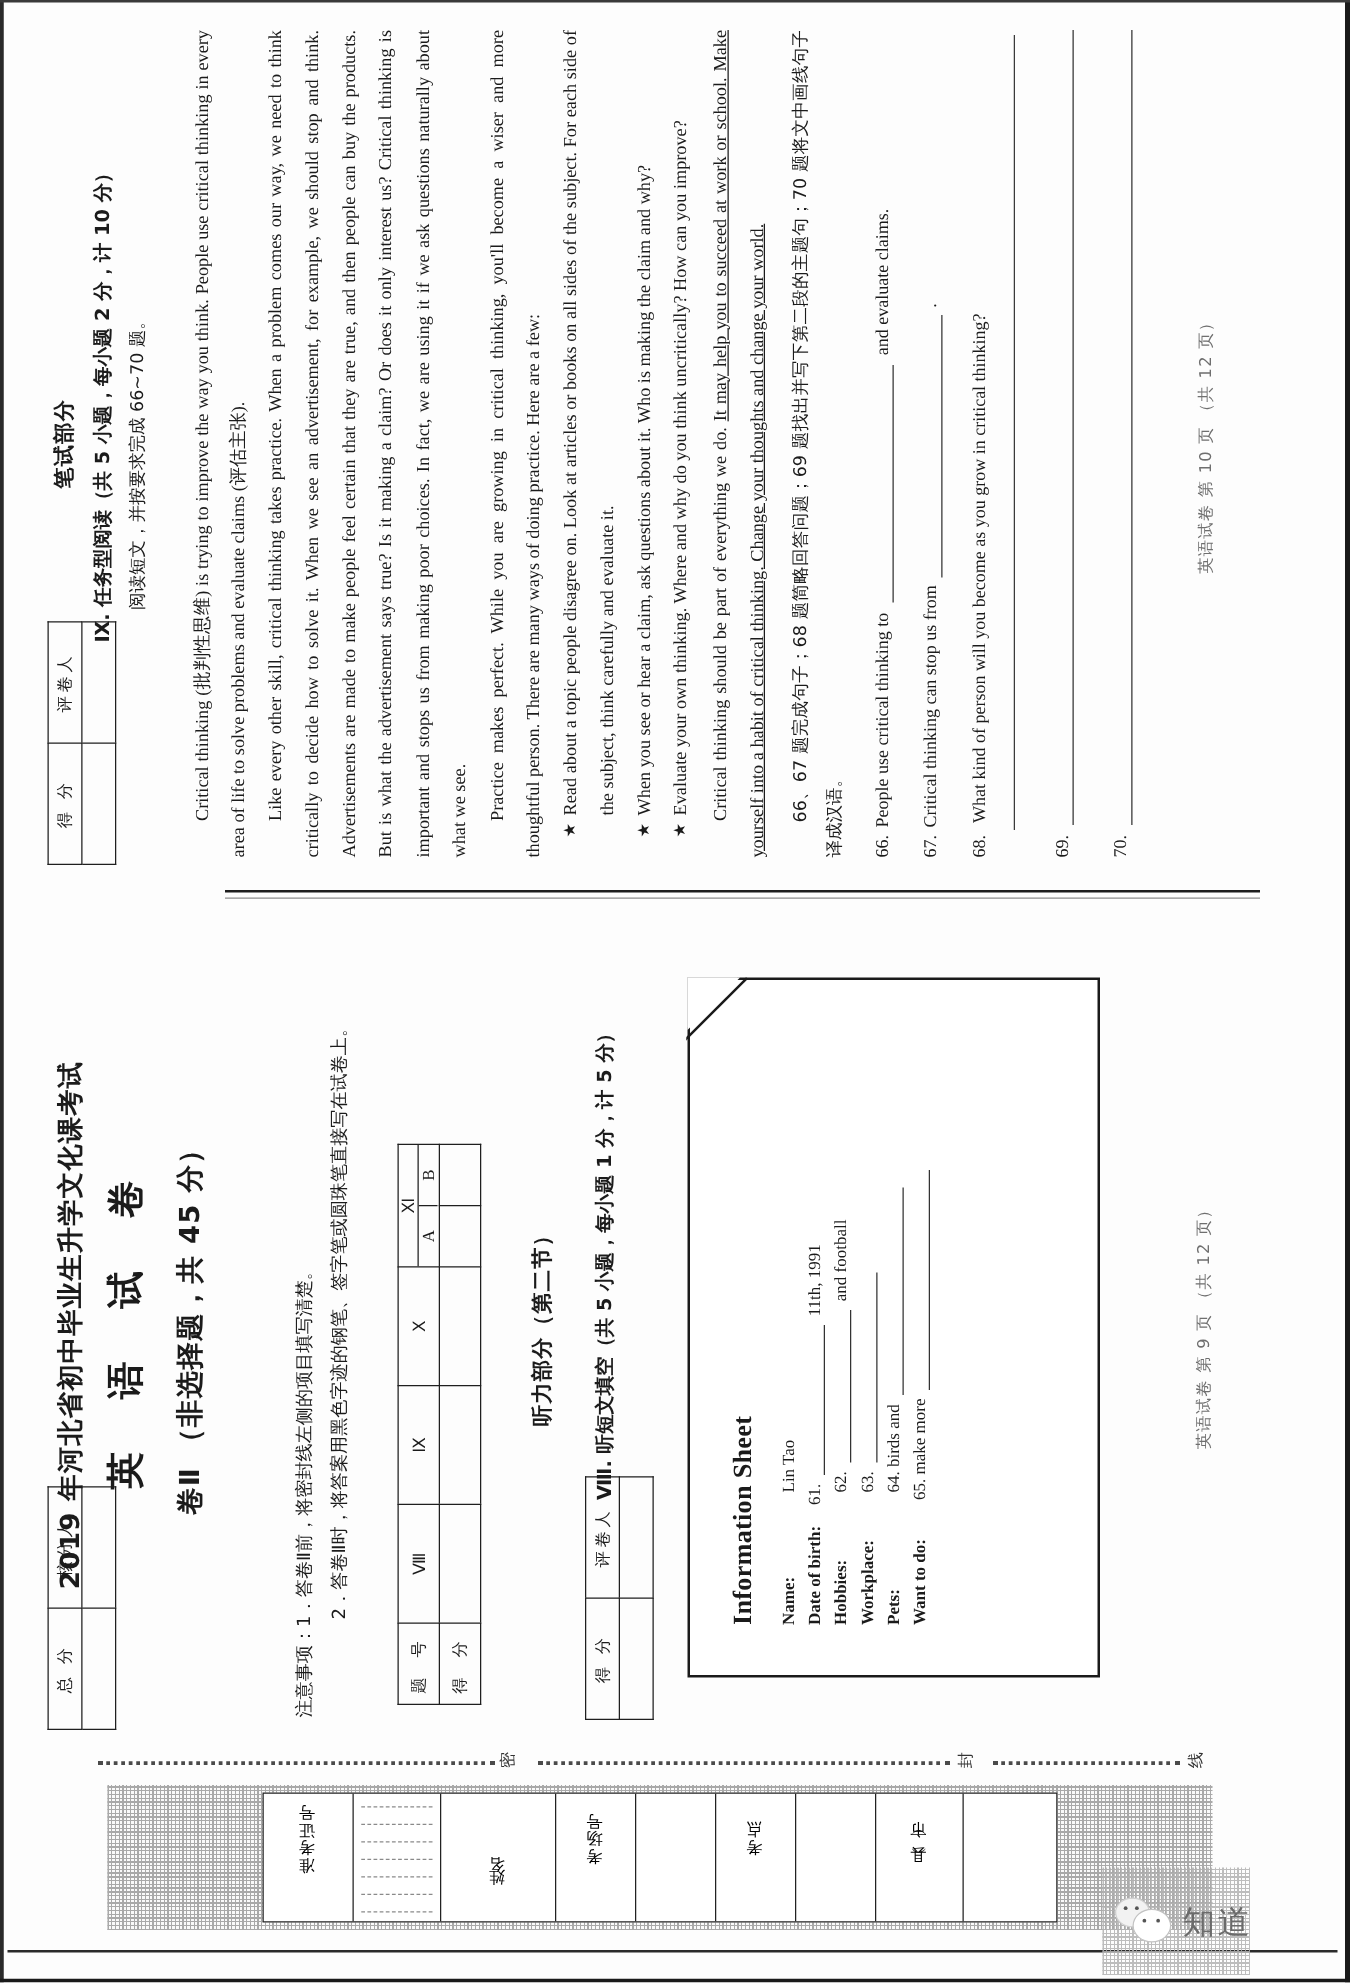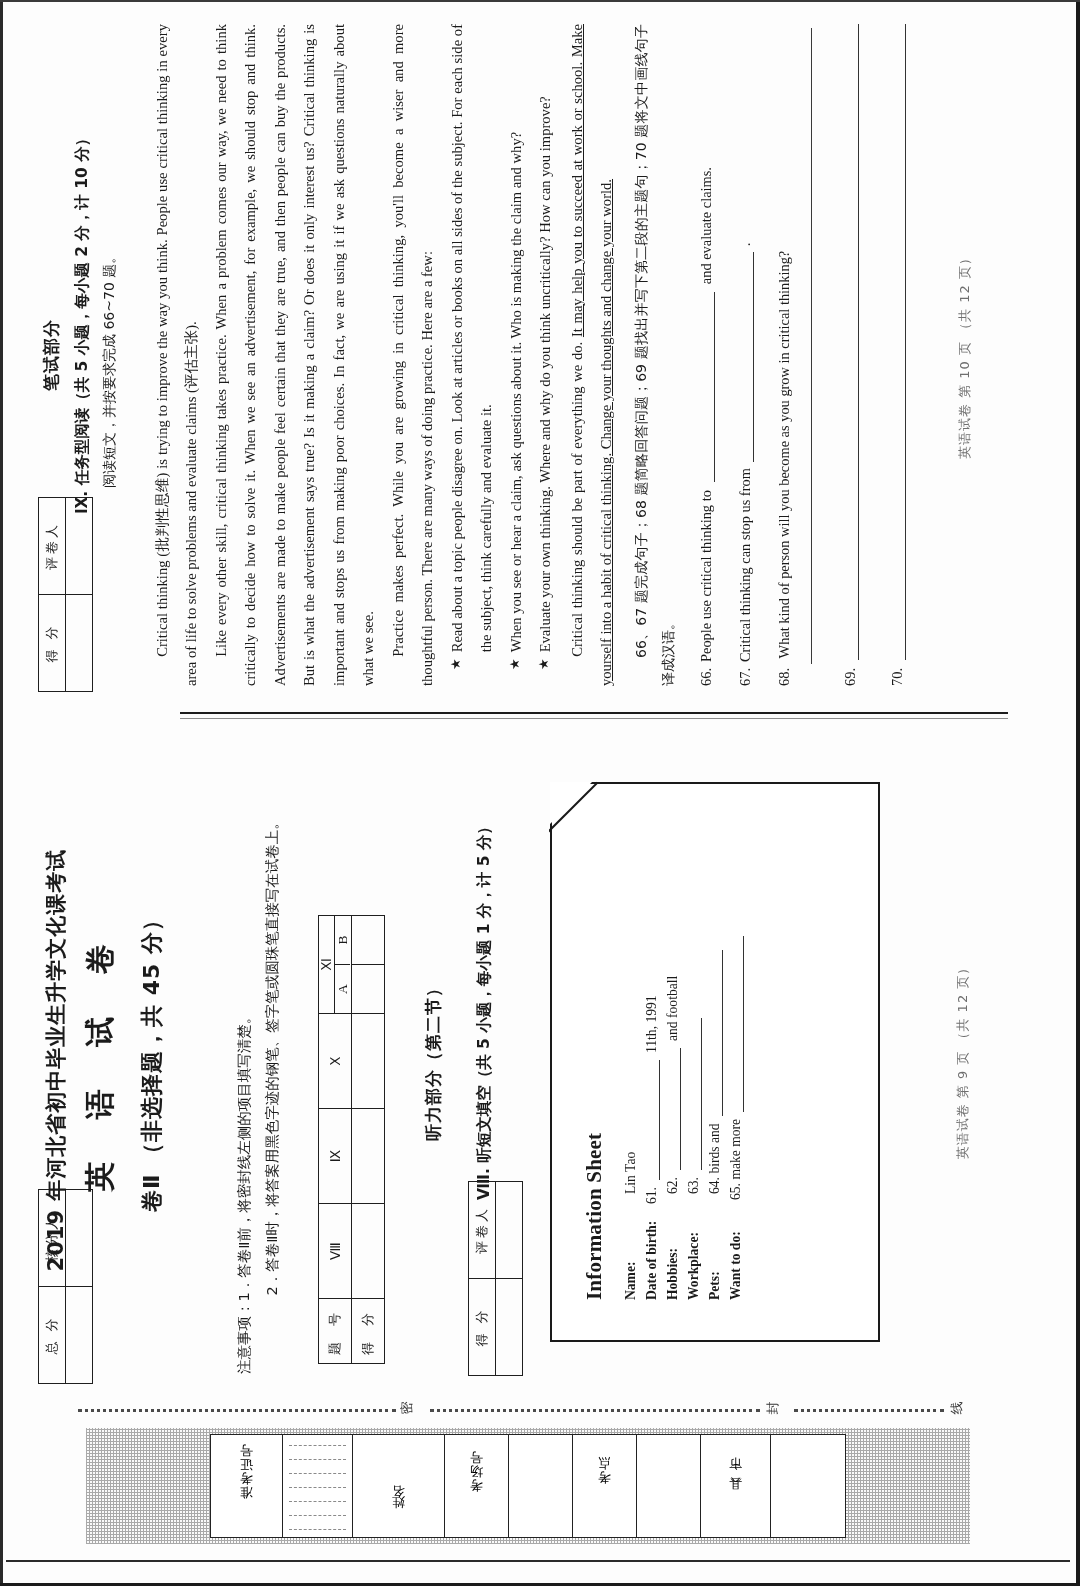--- a/index.html
+++ b/index.html
@@ -519,14 +519,26 @@
         <span class="vlabel">考    点</span>
       </div>
       <div class="itcell" style="width:64px;"></div>
       <div class="itcell" style="width:70px;">
         <span class="vlabel">县 （市）</span>
       </div>
       <div class="itcell" style="width:74px;"></div>
     </div>
   </div>
 
+  <div id="wechat">
+    <div class="wm-bg"></div>
+    <div class="wx-icon">
+      <div class="wx-b1"></div>
+      <div class="wx-dot" style="left:7px;top:7px;"></div>
+      <div class="wx-dot" style="left:16px;top:7px;"></div>
+      <div class="wx-b2"></div>
+      <div class="wx-dot" style="left:22px;top:17px;"></div>
+      <div class="wx-dot" style="left:33px;top:17px;"></div>
+    </div>
+    <div class="wx-zhidao">知道</div>
+  </div>
 
 </div>
 
 </body></html>

